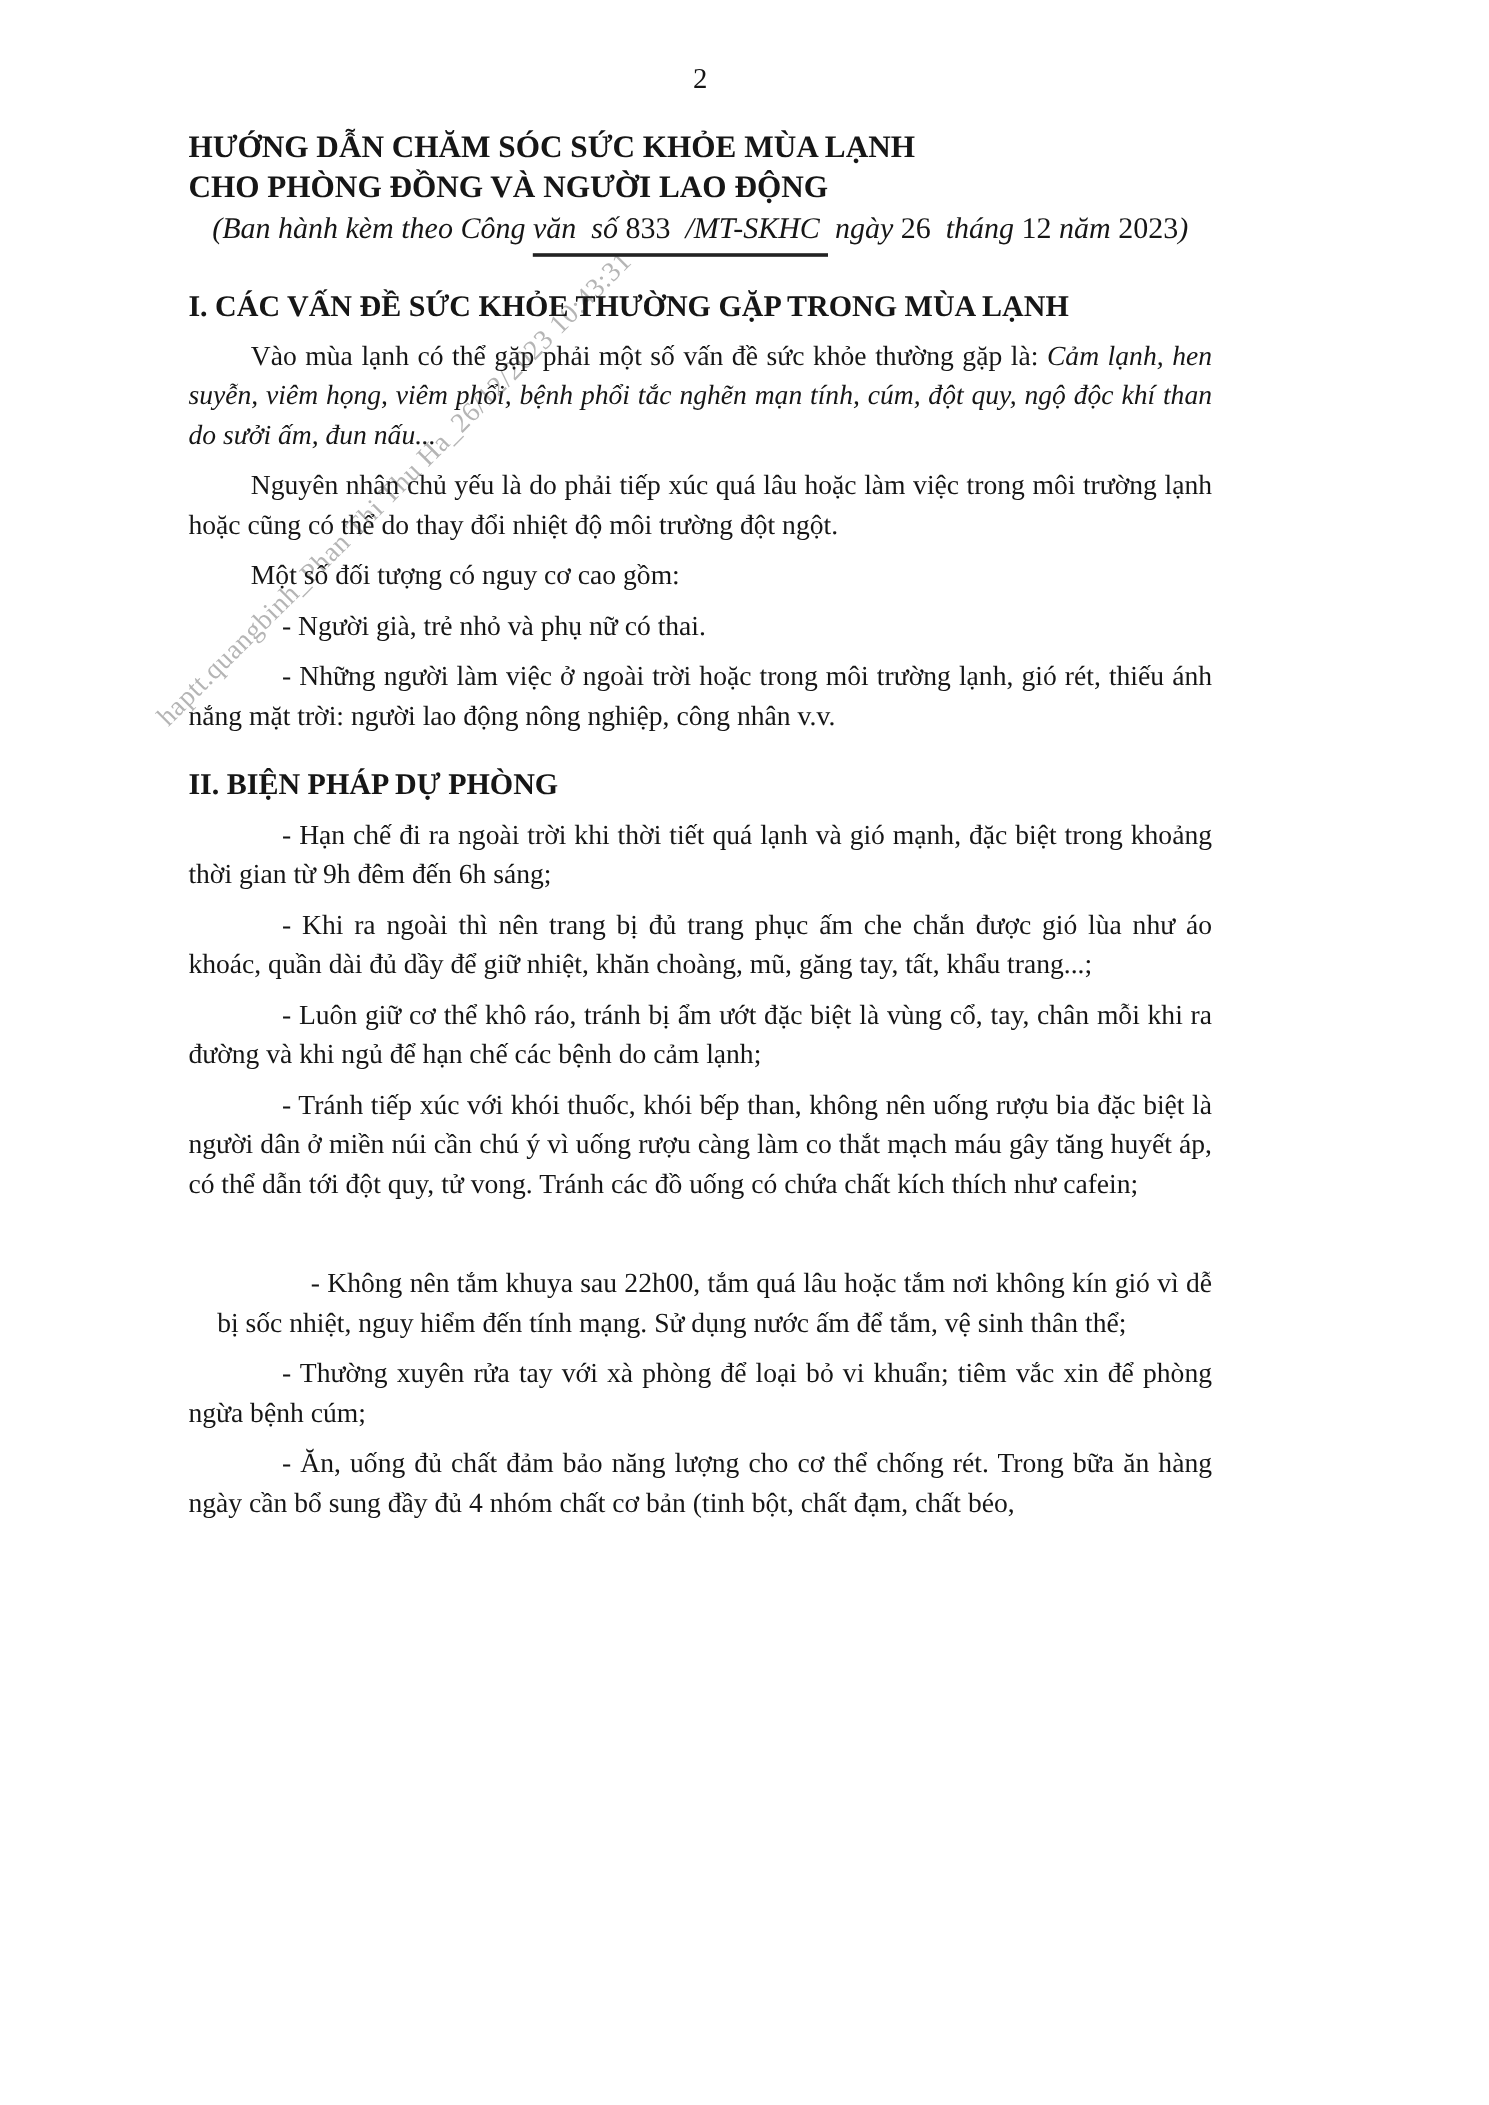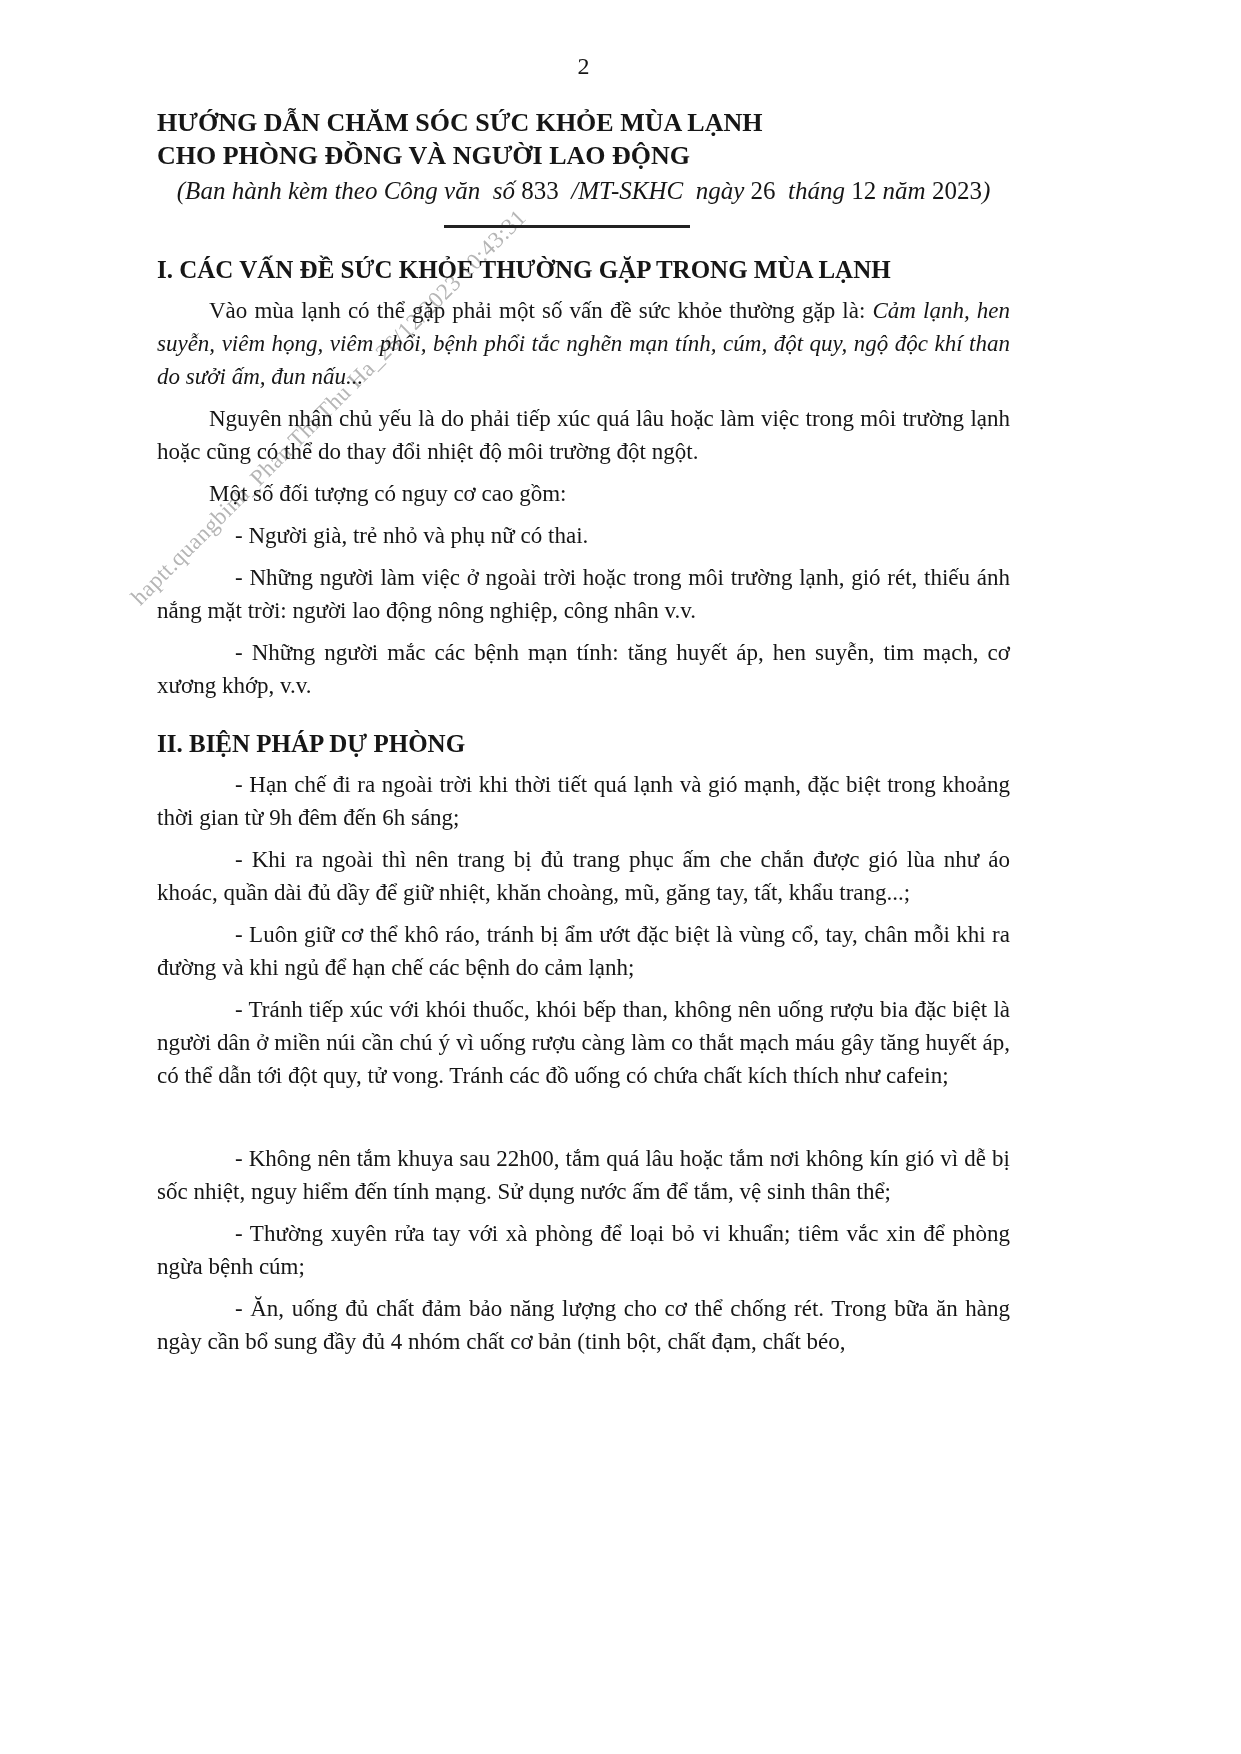--- a/index.html
+++ b/index.html
@@ -47,38 +47,38 @@
     font-style: italic;
     font-size: 25px;
     line-height: 32px;
     margin: 3px 0 0 0;
     white-space: pre;
   }
   .subtitle .num { font-style: normal; }
   .subtitle .u {
     display: inline-block;
     border-bottom: 3px solid #222;
-    padding-bottom: 18px;
+    padding-bottom: 4px;
   }
   .h-section {
     font-weight: bold;
     font-size: 25px;
     line-height: 31px;
     margin: 26px 0 0 0;
     text-align: left;
   }
   .para {
     font-size: 23px;
     line-height: 33px;
     text-align: justify;
     text-indent: 52px;
     margin: 9px 0 0 0;
   }
   .bullet { text-indent: 78px; }
-  .gap-lg { margin-top: 50px; }
+  .gap-lg { margin-top: 50px; margin-left: 24px; }
   .subheading {
     font-weight: bold;
     font-size: 23.5px;
     line-height: 34px;
     margin: 14px 0 0 40px;
     text-indent: 0;
     text-align: justify;
   }
   .ital { font-style: italic; }
 </style>
@@ -101,21 +101,20 @@
     <div class="h-section">I. CÁC VẤN ĐỀ SỨC KHỎE THƯỜNG GẶP TRONG MÙA LẠNH</div>
 
     <p class="para"><span>Vào mùa lạnh có thể gặp phải một số vấn đề sức khỏe thường gặp là: </span><span class="ital">Cảm lạnh, hen suyễn, viêm họng, viêm phổi, bệnh phổi tắc nghẽn mạn tính, cúm, đột quy, ngộ độc khí than do sưởi ấm, đun nấu...</span></p>
 
     <p class="para">Nguyên nhân chủ yếu là do phải tiếp xúc quá lâu hoặc làm việc trong môi trường lạnh hoặc cũng có thể do thay đổi nhiệt độ môi trường đột ngột.</p>
 
     <p class="para">Một số đối tượng có nguy cơ cao gồm:</p>
 
     <p class="para bullet">- Người già, trẻ nhỏ và phụ nữ có thai.</p>
     <p class="para bullet">- Những người làm việc ở ngoài trời hoặc trong môi trường lạnh, gió rét, thiếu ánh nắng mặt trời: người lao động nông nghiệp, công nhân v.v.</p>
-    <p class="para bullet">- Những người mắc các bệnh mạn tính: tăng huyết áp, hen suyễn, tim mạch, cơ xương khớp, v.v.</p>
 
     <div class="h-section">II. BIỆN PHÁP DỰ PHÒNG</div>
 
 
     <p class="para bullet">- Hạn chế đi ra ngoài trời khi thời tiết quá lạnh và gió mạnh, đặc biệt trong khoảng thời gian từ 9h đêm đến 6h sáng;</p>
     <p class="para bullet">- Khi ra ngoài thì nên trang bị đủ trang phục ấm che chắn được gió lùa như áo khoác, quần dài đủ dầy để giữ nhiệt, khăn choàng, mũ, găng tay, tất, khẩu trang...;</p>
     <p class="para bullet">- Luôn giữ cơ thể khô ráo, tránh bị ẩm ướt đặc biệt là vùng cổ, tay, chân mỗi khi ra đường và khi ngủ để hạn chế các bệnh do cảm lạnh;</p>
     <p class="para bullet">- Tránh tiếp xúc với khói thuốc, khói bếp than, không nên uống rượu bia đặc biệt là người dân ở miền núi cần chú ý vì uống rượu càng làm co thắt mạch máu gây tăng huyết áp, có thể dẫn tới đột quy, tử vong. Tránh các đồ uống có chứa chất kích thích như cafein;</p>
     <p class="para bullet gap-lg">- Không nên tắm khuya sau 22h00, tắm quá lâu hoặc tắm nơi không kín gió vì dễ bị sốc nhiệt, nguy hiểm đến tính mạng. Sử dụng nước ấm để tắm, vệ sinh thân thể;</p>
     <p class="para bullet">- Thường xuyên rửa tay với xà phòng để loại bỏ vi khuẩn; tiêm vắc xin để phòng ngừa bệnh cúm;</p>

